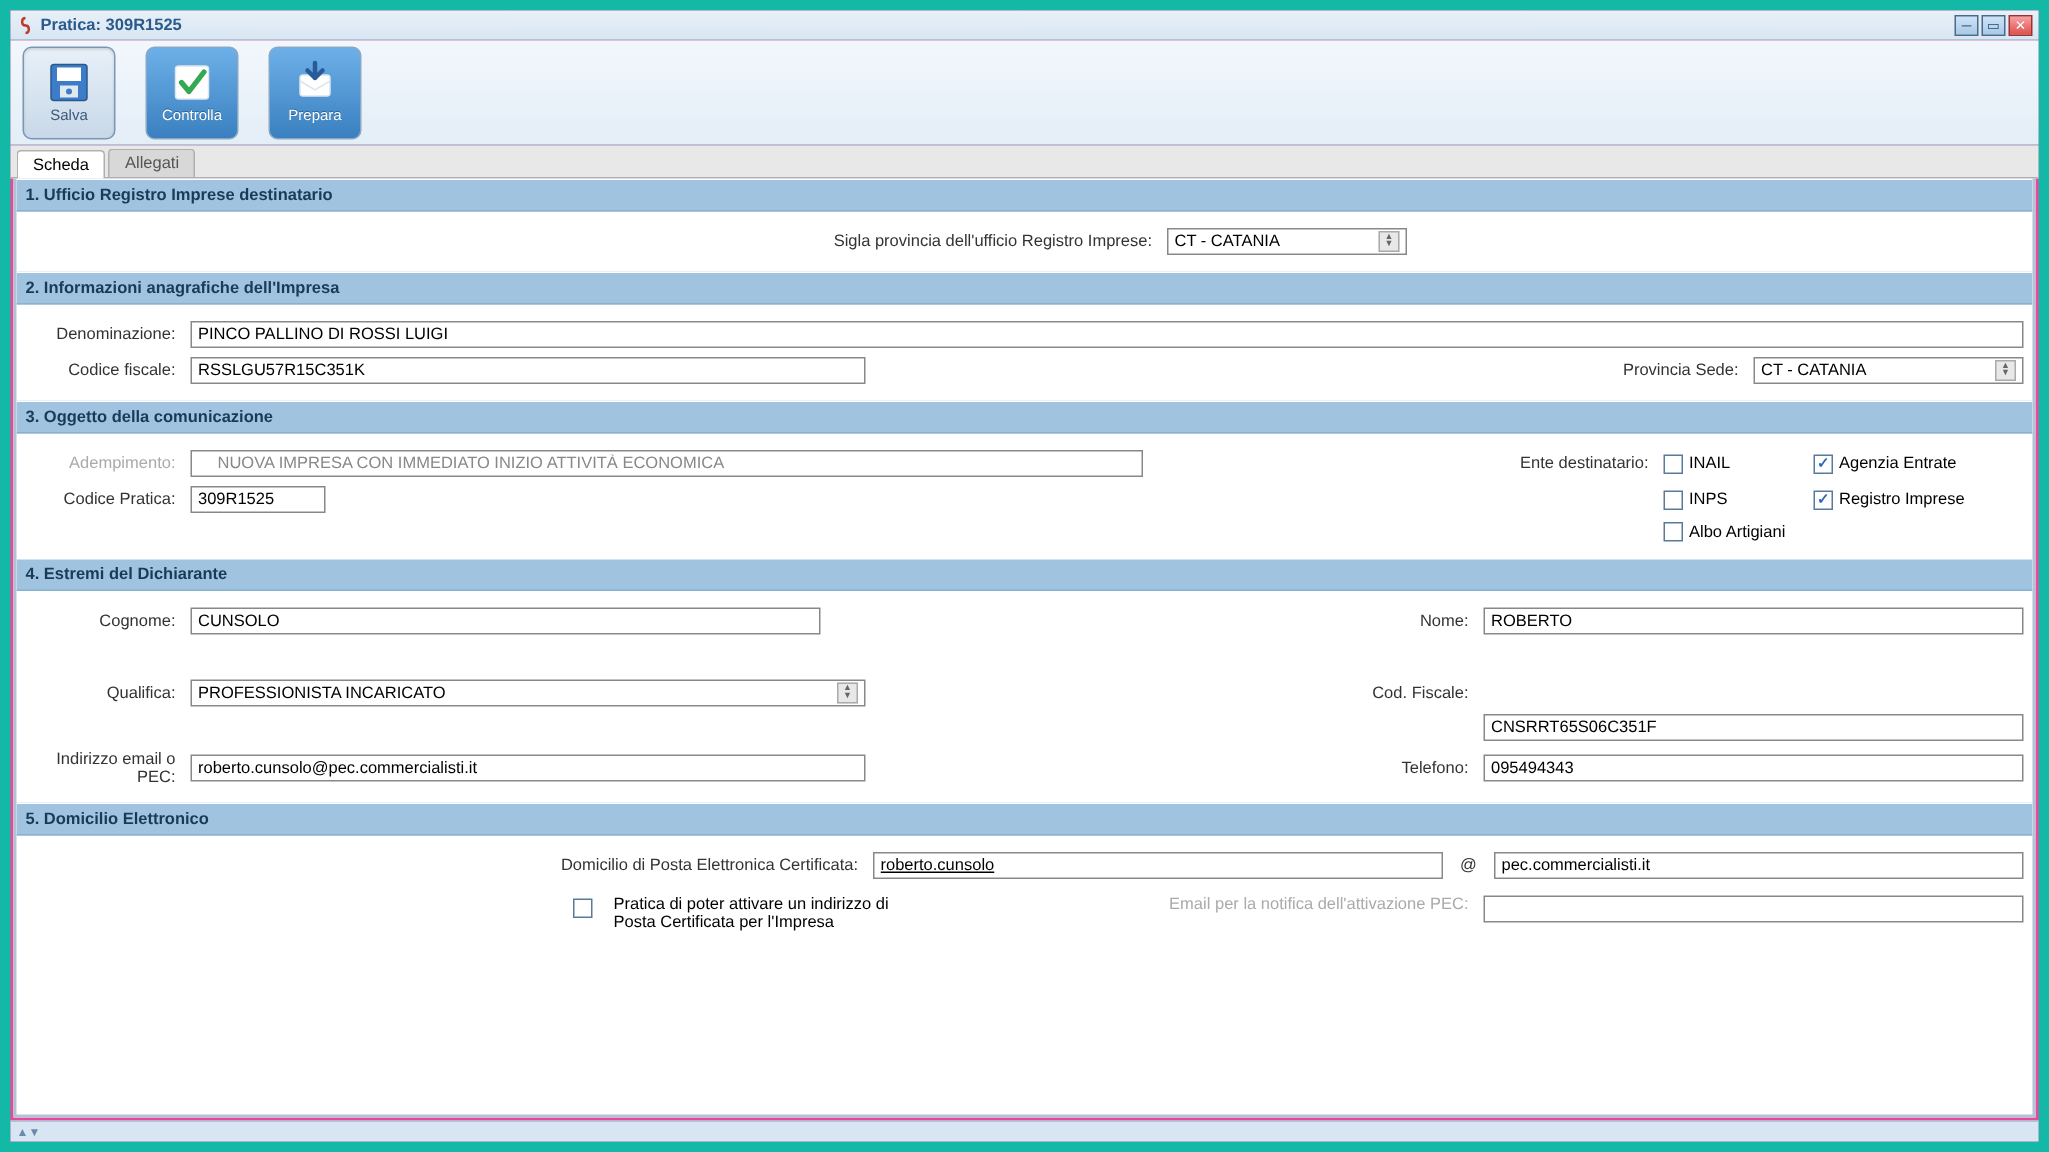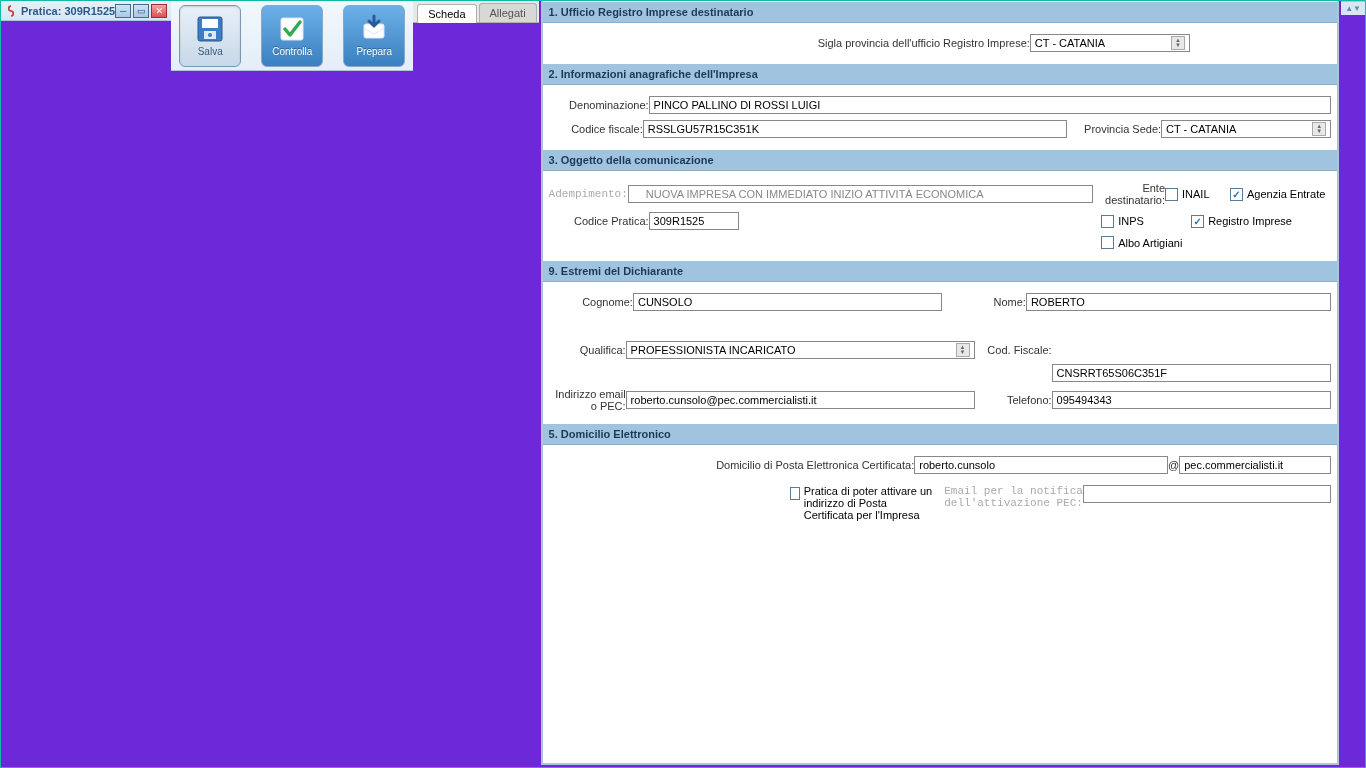--- a/index.html
+++ b/index.html
@@ -1,36 +1,36 @@
 <!DOCTYPE html>
 <html><head>
 <meta charset="utf-8">
 <style>
   * { box-sizing: border-box; margin: 0; padding: 0; }
   body { font-family: Tahoma, Arial, sans-serif; font-size: 11px; background: #fff; }
-  .window { width: 1366px; height: 768px; border: 1px solid #14b8a6; display: flex; background: #6d28d9; }
+  .window { width: 1366px; height: 768px; border: 7px solid #14b8a6; display: flex; flex-direction: column; background: #ec4899; }
   .titlebar { height: 20px; background: linear-gradient(#e8f0f8, #d8e6f3); border-bottom: 1px solid #b0c4d8; display: flex; align-items: center; padding: 0 4px; }
   .titlebar .icon { width: 12px; height: 12px; margin-right: 4px; }
   .titlebar .title { color: #2a5a8a; font-weight: bold; flex: 1; }
   .winbtns { display: flex; gap: 2px; }
   .winbtn { width: 16px; height: 14px; border: 1px solid #4a6a8a; background: linear-gradient(#cde4f7, #a8c8e8); display: flex; align-items: center; justify-content: center; font-size: 9px; color: #2a4a6a; cursor: pointer; }
   .winbtn.close { background: linear-gradient(#f7a0a0, #e05050); color: #fff; border-color: #a03030; }
   .toolbar { height: 70px; background: linear-gradient(#f2f7fc, #e4eef7); border-bottom: 1px solid #b0c4d8; display: flex; align-items: center; padding: 4px 8px; gap: 20px; }
   .tbtn { width: 62px; height: 62px; border: 1px solid #8aa8c6; border-radius: 6px; background: linear-gradient(#6db0e8, #3a80c0); display: flex; flex-direction: column; align-items: center; justify-content: center; color: #fff; font-size: 10px; cursor: pointer; text-shadow: 0 -1px 0 rgba(0,0,0,.35); }
   .tbtn.selected { background: linear-gradient(#e8f0f8, #c8d8e8); color: #3a5a7a; text-shadow: none; border-color: #7a98b6; box-shadow: inset 0 1px 2px rgba(0,0,0,.15); }
   .tbtn .ticon { width: 34px; height: 30px; margin-bottom: 2px; }
   .tabs { height: 22px; background: #e8e8e8; display: flex; align-items: flex-end; padding-left: 4px; border-bottom: 1px solid #b0b0b0; }
   .tab { padding: 3px 10px; border: 1px solid #b0b0b0; border-bottom: none; background: #d8d8d8; margin-right: 2px; border-radius: 3px 3px 0 0; cursor: pointer; color: #555; }
   .tab.active { background: #fff; color: #000; position: relative; top: 1px; }
   .content { flex: 1; overflow: auto; background: #fff; border: 2px solid #b0c4d8; border-top: none; margin: 0 2px 2px 2px; }
   .section-hdr { background: #a0c4e0; color: #1a3a5a; font-weight: bold; padding: 4px 6px; border-top: 1px solid #fff; border-bottom: 1px solid #8ab0d0; }
   .section-body { padding: 8px 0; }
-  .row { display: flex; align-items: center; padding: 3px 6px; gap: 0; }
+  .row { display: flex; align-items: center; padding: 3px 6px; gap: 10px; }
   .lbl { text-align: right; color: #333; }
-  .lbl.muted { color: #aaa; font-family: Liberation Mono, monospace; }
+  .lbl.muted { color: #aaa; }
   input[type="text"], .combo { font: inherit; border: 1px solid #888; padding: 2px 4px; height: 18px; background: #fff; }
   input[readonly].grey { color: #888; }
   .combo { display: flex; align-items: center; justify-content: space-between; }
   .combo .spin { width: 14px; height: 14px; border: 1px solid #aaa; background: #e8e8e8; display: flex; flex-direction: column; align-items: center; justify-content: center; font-size: 6px; line-height: 5px; color: #666; cursor: pointer; }
   .chk { width: 13px; height: 13px; border: 1px solid #5a7a9a; display: inline-flex; align-items: center; justify-content: center; margin-right: 4px; background: #fff; font-size: 10px; color: #2a6ab0; cursor: pointer; }
   .chk.checked::before { content: "✓"; font-weight: bold; }
   .statusbar { height: 14px; background: #d8e6f3; border-top: 1px solid #b0c4d8; display:flex; align-items:center; padding:0 4px; }
   .statusbar .tri { font-size: 8px; color:#6a8aac; }
 </style>
 </head>
@@ -146,25 +146,25 @@
         <span style="flex:1;"></span>
         <span style="width:100px;"></span>
         <div style="width:90px; display:flex; align-items:center;">
             <span class="chk"></span>
             <span>Albo Artigiani</span>
           </div>
         <div style="width:140px;"></div>
       </div>
     </div>
 
-    <div class="section-hdr">9. Estremi del Dichiarante</div>
+    <div class="section-hdr">4. Estremi del Dichiarante</div>
     <div class="section-body">
       <div class="row">
         <span class="lbl" style="width:100px;">Cognome:</span>
-        <input type="text" style="width: 364px;" value="CUNSOLO">
+        <input type="text" style="width: 420px;" value="CUNSOLO">
         <span style="flex:1;"></span>
         <span class="lbl" style="width:100px;">Nome:</span>
         <input type="text" style="width: 360px;" value="ROBERTO">
       </div>
       <div class="row">
         <span class="lbl" style="width:100px;">Qualifica:</span>
         <div class="combo" style="width:450px;">
           <span>PROFESSIONISTA INCARICATO</span>
           <span class="spin">▲<br>▼</span>
         </div>
@@ -178,21 +178,21 @@
         <span style="flex:1;"></span>
         <span class="lbl" style="width:100px;">Telefono:</span>
         <input type="text" style="width: 360px;" value="095494343">
       </div>
     </div>
 
     <div class="section-hdr">5. Domicilio Elettronico</div>
     <div class="section-body">
       <div class="row">
         <span class="lbl" style="width:555px;">Domicilio di Posta Elettronica Certificata:</span>
-        <input type="text" style="width: 380px;" value="roberto.cunsolo">
+        <input type="text" style="width: 380px; text-decoration: underline;" value="roberto.cunsolo">
         <span class="lbl" style="width:14px; text-align:center;">@</span>
         <input type="text" style="flex: 1 1 0%;" value="pec.commercialisti.it">
       </div>
       <div class="row" style="align-items:flex-start; padding-top:8px;">
         <span style="width:355px;"></span>
         <span class="chk" style="margin-top:2px;"></span>
         <span style="width:190px;">Pratica di poter attivare un indirizzo di Posta Certificata per l'Impresa</span>
         <span style="flex:1;"></span>
         <span class="lbl muted" style="width:220px;">Email per la notifica dell'attivazione PEC:</span>
         <input type="text" style="width: 360px;" value="">

